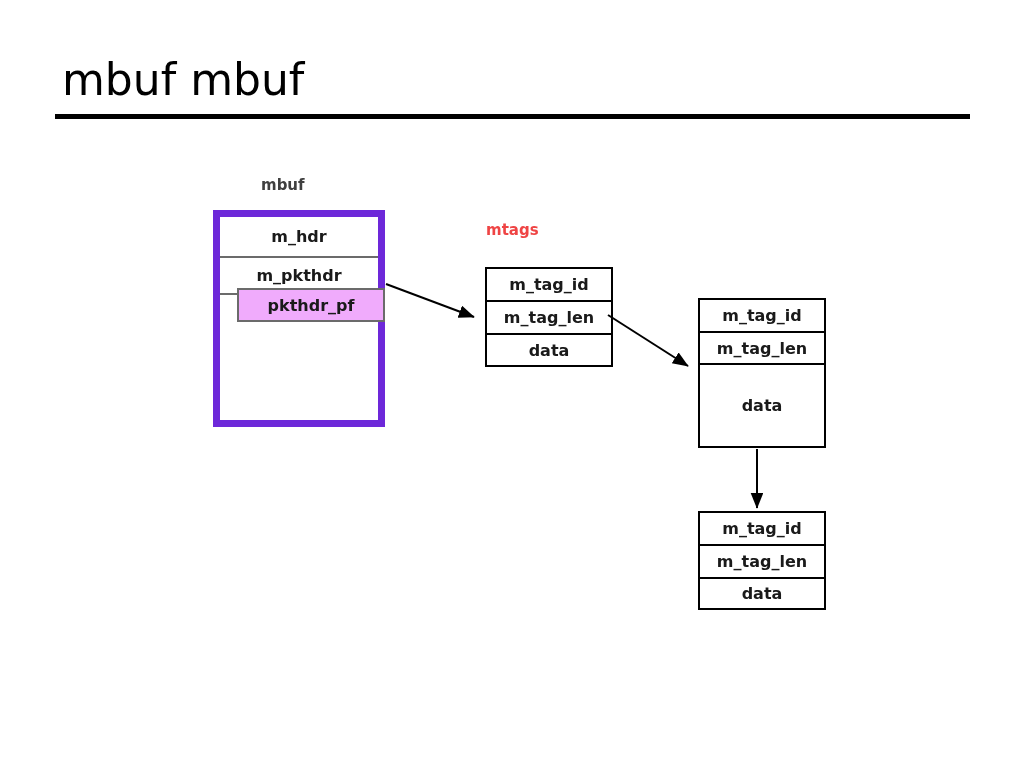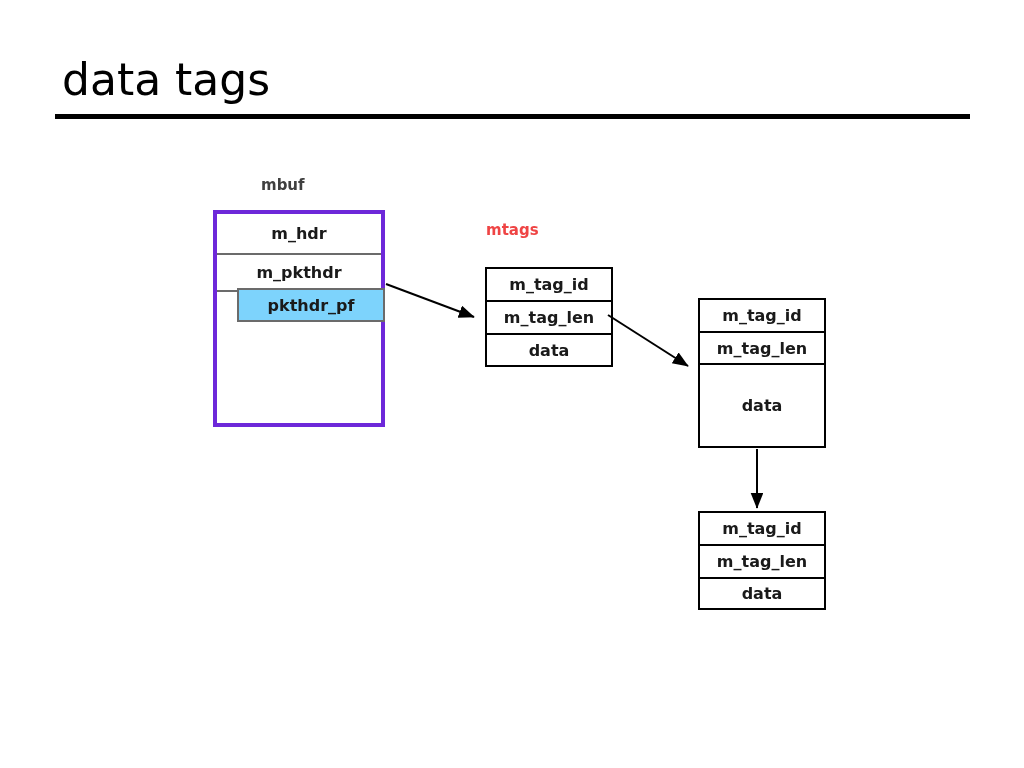--- a/index.html
+++ b/index.html
@@ -47,21 +47,21 @@
     white-space: nowrap;
   }
   .label-mbuf  { color: #3f3f3f; }
   .label-mtags { color: #ef4444; }
 
   .box {
     position: absolute;
     box-sizing: border-box;
     background: #ffffff;
   }
-  .box-gray   { border: 4px solid #6d28d9; text-align: right; }
+  .box-gray   { border: 7px solid #6d28d9; text-align: right; }
   .box-black  { border: 2px solid #000000; margin-left: 6px; }
 
   .row {
     position: absolute;
     left: 0;
     right: 0;
     box-sizing: border-box;
     display: flex;
     align-items: center;
     justify-content: center;
@@ -72,21 +72,21 @@
     white-space: nowrap;
   }
   .row-div-gray  { border-bottom: 2px solid #6b6b6b; }
   .row-div-black { border-bottom: 2px solid #000000; }
 
   
   .subbox {
     position: absolute;
     box-sizing: border-box;
     border: 2px solid #6b6b6b;
-    background: #7dd3fc;
+    background: #f0abfc;
     display: flex;
     align-items: center;
     justify-content: center;
     font-family: "DejaVu Sans", sans-serif;
     font-weight: bold;
     font-size: 16px;
     color: #1a1a1a;
     white-space: nowrap;
   }
 
@@ -98,21 +98,21 @@
     width: 1024px;
     height: 768px;
     pointer-events: none;
   }
 </style>
 </head>
 <body>
 
 <div id="slide">
 
-  <div id="slide-title">data tags</div>
+  <div id="slide-title">mbuf mbuf</div>
   <div id="title-rule"></div>
 
   <div class="struct-label label-mbuf" style="left:222px; top:176px;margin-left:39px;">mbuf</div>
 
   <div class="box box-gray" style="left:213px; top:210px; width:172px; height:217px;">
 
     <div class="row row-div-gray" style="top:0px; height:41px;">m_hdr</div>
 
     <div class="row row-div-gray" style="top:41px; height:37px;">m_pkthdr</div>
 

